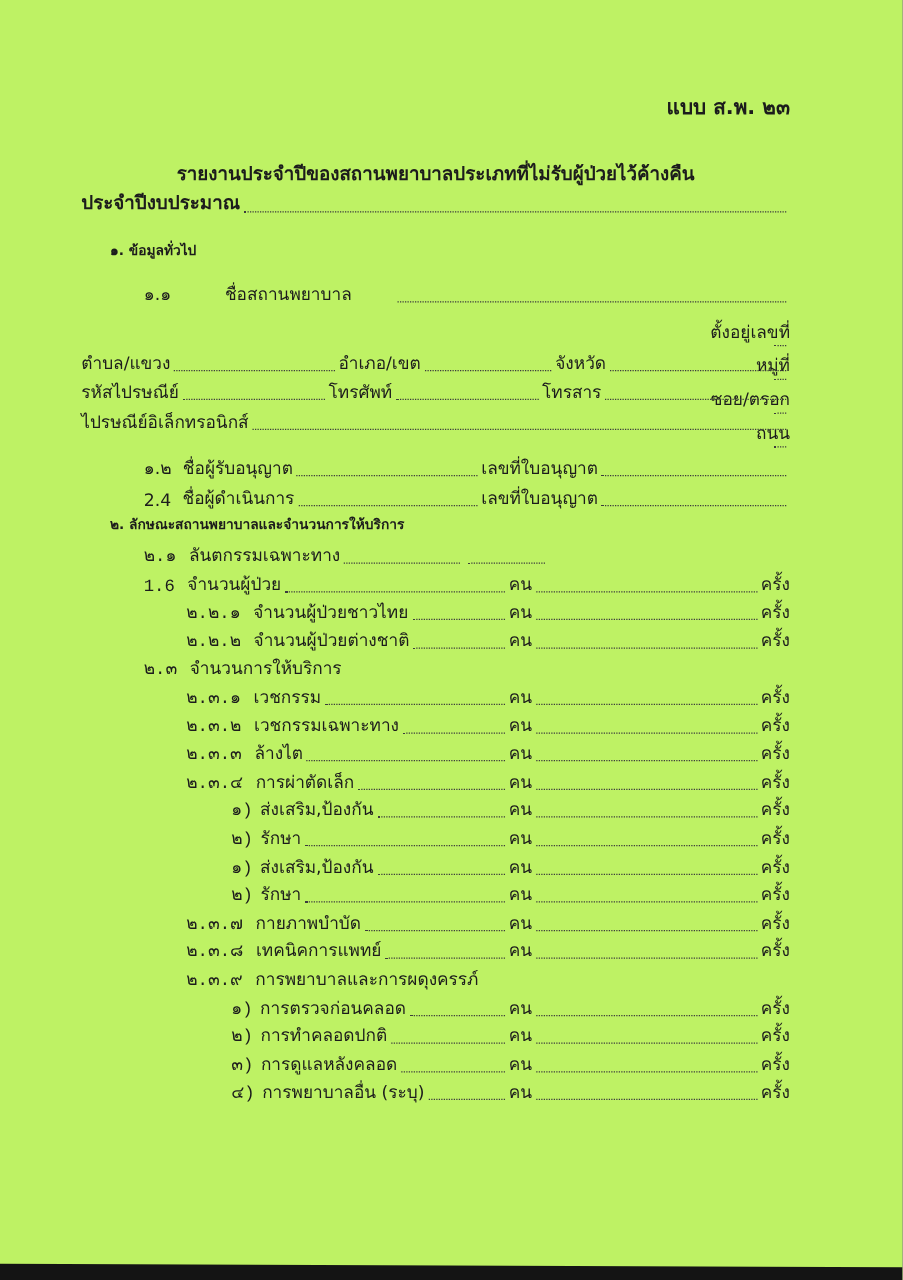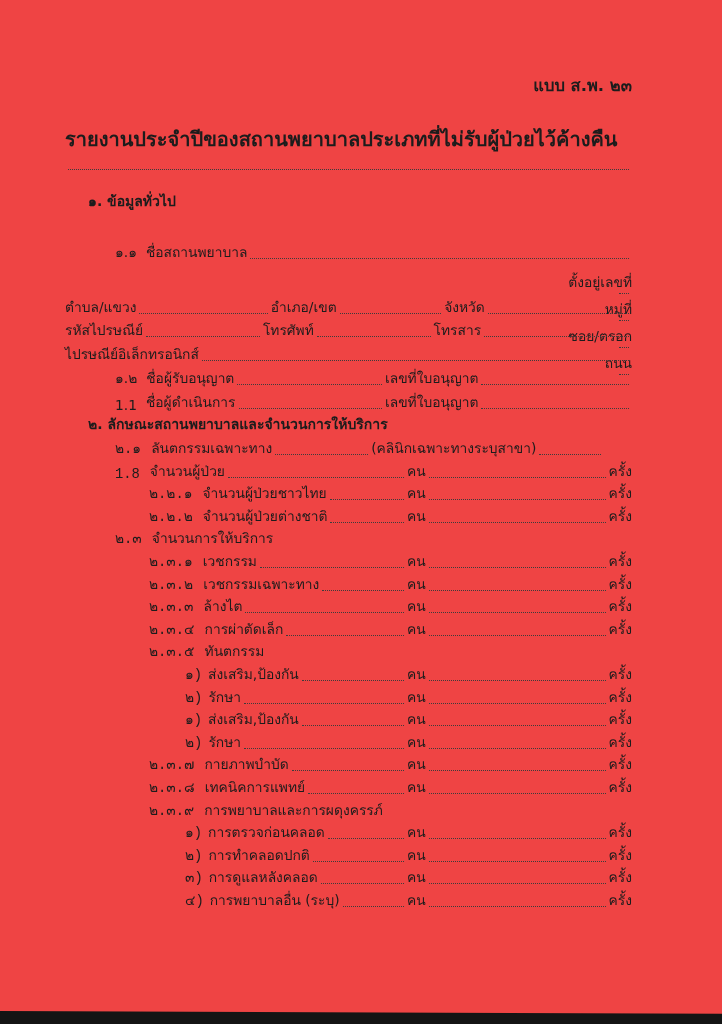--- a/index.html
+++ b/index.html
@@ -1,66 +1,67 @@
 <!DOCTYPE html>
 <html><head>
 <meta charset="utf-8">
 <style>
   html,body { margin:0; padding:0; background:#888; }
   .page {
     position:relative;
     width:722px; height:1024px;
     margin:0 auto;
-    background:#ef4444;
+    background:#bef264;
     overflow:hidden;
     font-family:"DejaVu Sans", "Liberation Sans", sans-serif;
     color:#1c1c1c;
     font-size:13.8px;
   }
   .content { position:absolute; left:65px; right:90px; top:0; }
 
   .form-code {
     margin-top:72px;
     text-align:right;
     padding-right:0px;
     font-weight:bold;
     font-size:16.5px;
   }
   .title-block {
     margin-top:30px;
+    text-align:center;
     font-weight:bold;
-    font-size:20px;
+    font-size:15px;
     line-height:23px;
   }
   .title-line2 { display:flex; justify-content:center; align-items:flex-end; height:23px; }
   .fiscal-dots { width:125px; flex:0 0 125px; }
 
   .sec-heading {
     font-weight:bold;
-    font-size:14px;
+    font-size:11px;
     line-height:22px;
     margin-left:23px;
   }
   .sec1-heading { margin-top:16px; }
   .sec2-heading { margin-top:0; }
 
   
   .dots {
     flex:1 1 auto;
     border-bottom:1.7px dotted #3c3c3c;
     margin:0 3px 4px 3px;
     min-width:10px;
     height:1px;
   }
 
   .f-row { display:flex; align-items:flex-end; height:23.5px; white-space:nowrap; }
-  .row-11 { margin-top:27px; padding-left:50px; }
+  .row-11 { margin-top:10px; padding-left:50px;gap:34px; }
   .row-addr1 { margin-top:8px;flex-direction:column; }
   .lic-left { flex:0 0 320px; display:flex; align-items:flex-end; padding-left:50px; box-sizing:border-box; }
-  .row-12 { margin-top:1px; }
+  .row-12 { margin-top:14px; }
   .no { margin-right:9px; }
 
   
   .svc-wrap { margin-top:2px; }
   .svc-row { display:flex; align-items:flex-end; height:22.6px; white-space:nowrap; }
   .svc-col1 { flex:0 0 342px; width:342px; display:flex; align-items:flex-end; box-sizing:border-box; }
   .heading-row .svc-col1 { flex:0 0 auto; width:auto; }
   .indent-1 .svc-col1 { padding-left:50px; }
   .indent-2 .svc-col1 { padding-left:84px; }
   .indent-3 .svc-col1 { padding-left:120px; }
@@ -92,20 +93,21 @@
 <body>
 
 <div class="page">
   <div class="content">
 
     <div class="form-code">แบบ ส.พ. ๒๓</div>
 
     <div class="title-block">
       <div>รายงานประจำปีของสถานพยาบาลประเภทที่ไม่รับผู้ป่วยไว้ค้างคืน</div>
       <div class="title-line2">
+        <span>ประจำปีงบประมาณ</span>
         <span class="dots fiscal-dots"></span>
       </div>
     </div>
 
     <div class="sec-heading sec1-heading">๑. ข้อมูลทั่วไป</div>
 
     <div class="f-row row-11">
       <span class="no">๑.๑</span>
       <span>ชื่อสถานพยาบาล</span>
       <span class="dots"></span>
@@ -150,42 +152,41 @@
         <span class="no">๑.๒</span>
         <span>ชื่อผู้รับอนุญาต</span>
         <span class="dots"></span>
       </span>
       <span>เลขที่ใบอนุญาต</span>
       <span class="dots"></span>
     </div>
 
     <div class="f-row">
       <span class="lic-left">
-        <span class="no">1.1</span>
+        <span class="no">2.4</span>
         <span>ชื่อผู้ดำเนินการ</span>
         <span class="dots"></span>
       </span>
       <span>เลขที่ใบอนุญาต</span>
       <span class="dots"></span>
     </div>
 
     <div class="sec-heading sec2-heading">๒. ลักษณะสถานพยาบาลและจำนวนการให้บริการ</div>
 
     <div class="svc-wrap">
       <div class="row-21">
         <span class="svc-no">๒.๑</span>
         <span>ลันตกรรมเฉพาะทาง</span>
         <span class="dots dots-fixed93"></span>
-        <span>(คลินิกเฉพาะทางระบุสาขา)</span>
         <span class="dots dots-fixed62"></span>
       </div>
       <div>
   <div class="svc-row indent-1">
     <span class="svc-col1">
-      <span class="svc-no">1.8</span>
+      <span class="svc-no">1.6</span>
       <span class="svc-label">จำนวนผู้ป่วย</span>
       <span class="dots"></span>
     </span>
     <span class="unit unit-people">คน</span>
     <span class="dots"></span>
     <span class="unit unit-times">ครั้ง</span>
   </div>
 
   <div class="svc-row indent-2">
     <span class="svc-col1">
@@ -255,28 +256,20 @@
     <span class="svc-col1">
       <span class="svc-no">๒.๓.๔</span>
       <span class="svc-label">การผ่าตัดเล็ก</span>
       <span class="dots"></span>
     </span>
     <span class="unit unit-people">คน</span>
     <span class="dots"></span>
     <span class="unit unit-times">ครั้ง</span>
   </div>
 
-  <div class="svc-row indent-2 heading-row">
-    <span class="svc-col1">
-      <span class="svc-no">๒.๓.๕</span>
-      <span class="svc-label">ทันตกรรม</span>
-
-    </span>
-
-  </div>
 
   <div class="svc-row indent-3">
     <span class="svc-col1">
       <span class="svc-no">๑)</span>
       <span class="svc-label">ส่งเสริม,ป้องกัน</span>
       <span class="dots"></span>
     </span>
     <span class="unit unit-people">คน</span>
     <span class="dots"></span>
     <span class="unit unit-times">ครั้ง</span>

